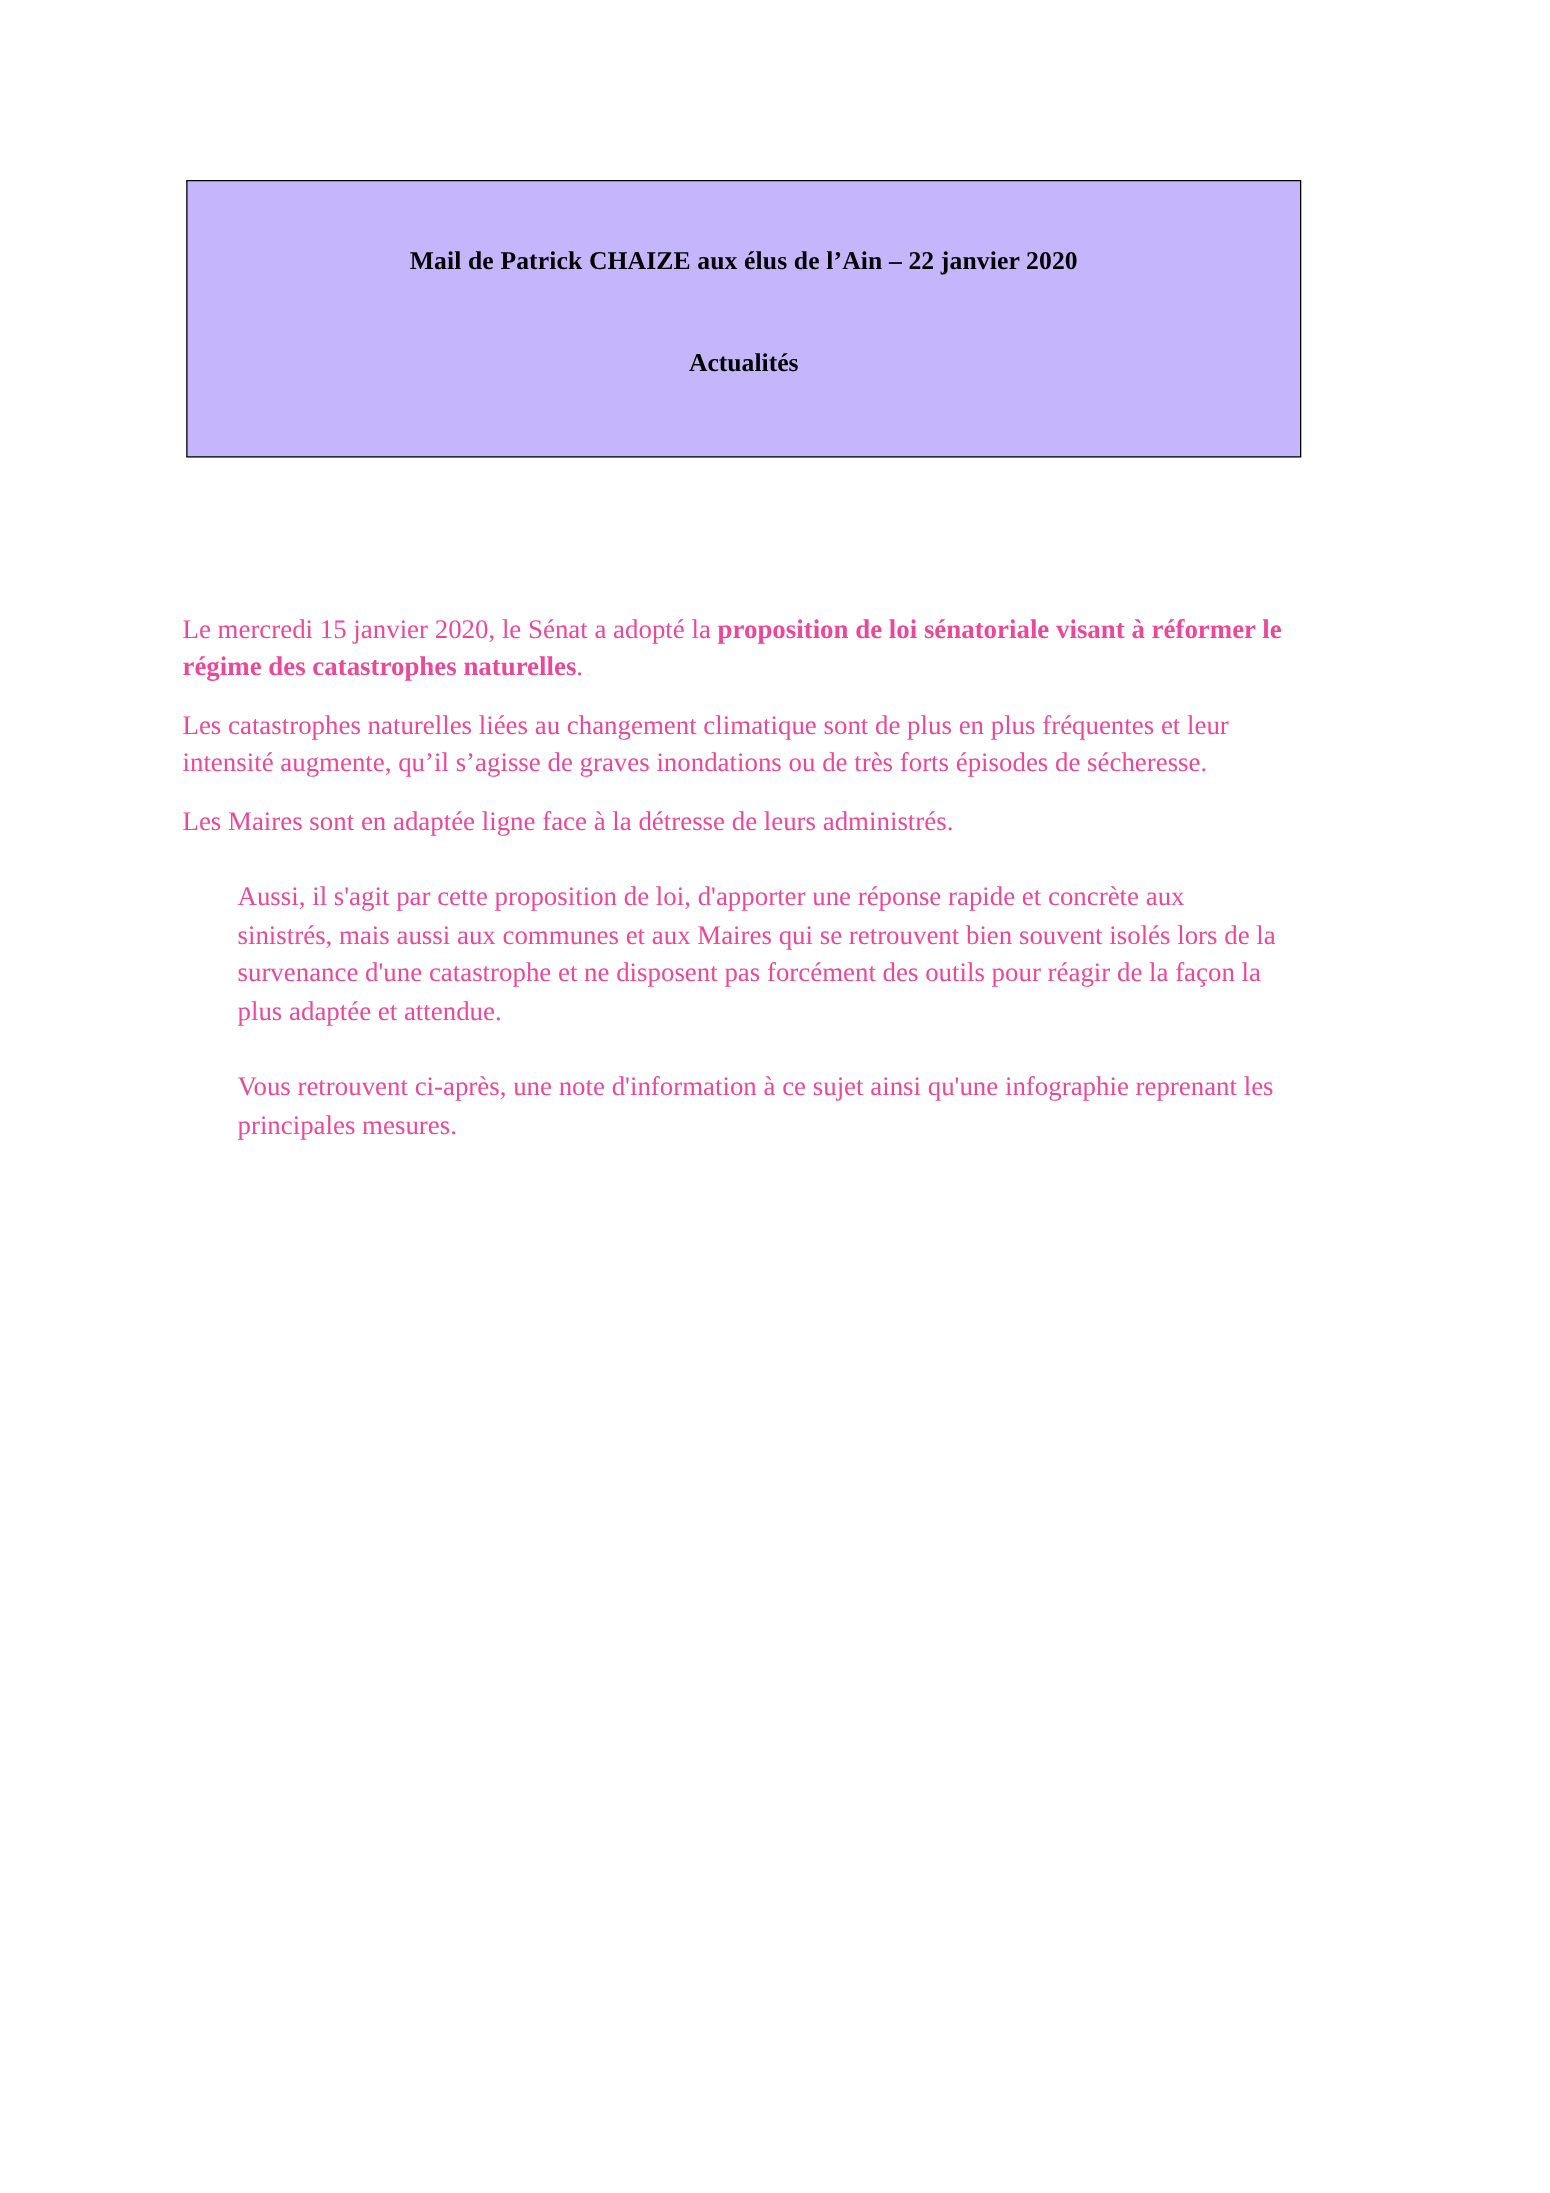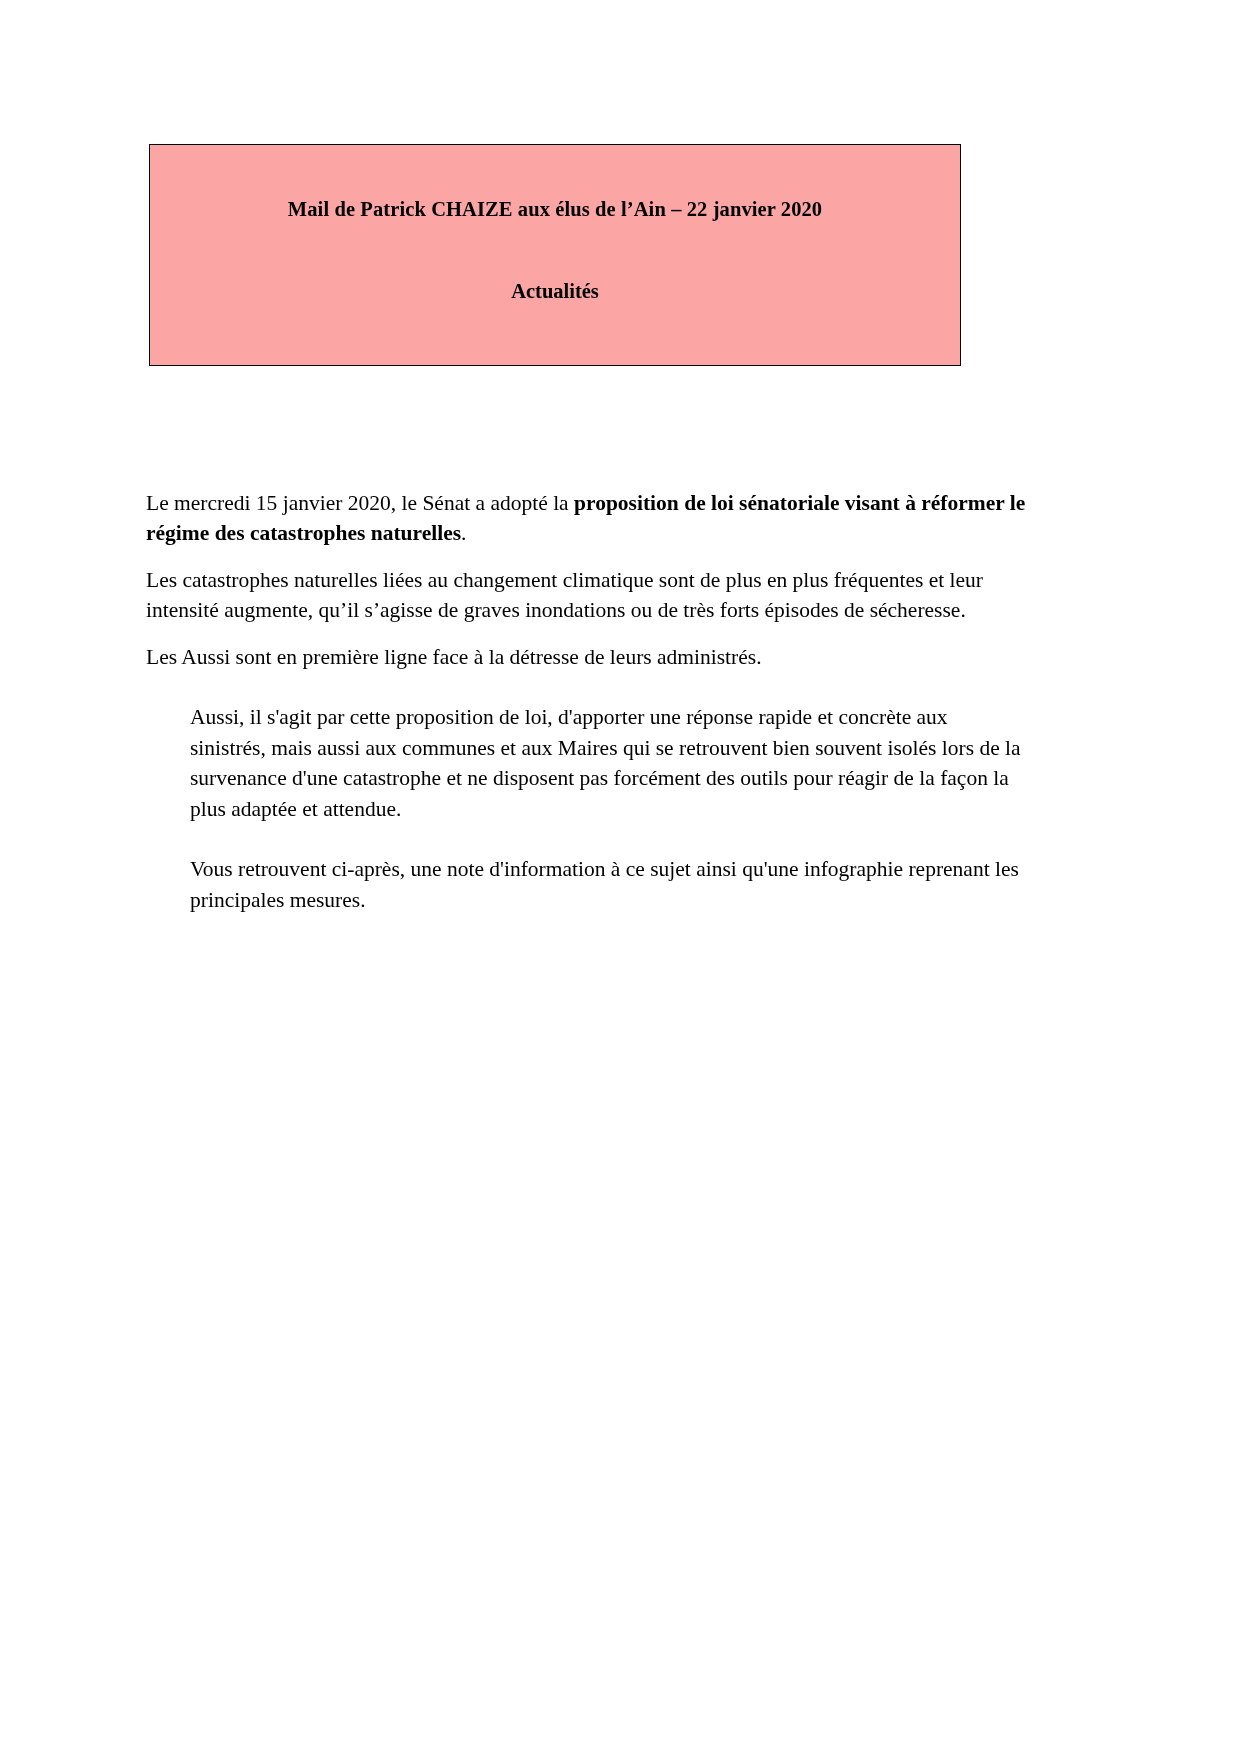--- a/index.html
+++ b/index.html
@@ -24,25 +24,25 @@
     width: 1240px;
     height: 1754px;
     background: #ffffff;
   }
 
   
   .header-box {
     position: absolute;
     left: 149px;
     top: 144px;
-    width: 812px;
+    width: 892px;
     height: 222px;
     border: 1px solid #000000;
     box-sizing: border-box;
-    background: #fca5a5;
+    background: #c4b5fd;
   }
   .header-title {
     position: absolute;
     left: 0;
     right: 0;
     top: 51px;
     text-align: center;
     font-weight: bold;
     font-size: 20.5px;
     line-height: 26px;
@@ -64,21 +64,21 @@
     position: absolute;
     left: 146px;
     top: 488px;
     width: 880px;
   }
   .para {
     margin: 0;
     font-size: 21.5px;
     line-height: 30.4px;
     text-align: left;
-    color: #000000;
+    color: #ec4899;
   }
   .para + .para {
     margin-top: 16px;
   }
   .para.spaced {
     margin-top: 30.4px;
     margin-left: 44px;
   }
   .para b, .bold {
     font-weight: bold;
@@ -90,18 +90,18 @@
 <div class="page">
 
   <div class="header-box">
     <div class="header-title">Mail de Patrick CHAIZE aux élus de l’Ain – 22 janvier 2020</div>
     <div class="header-subtitle">Actualités</div>
   </div>
 
   <div class="body-content">
     <p class="para"><span>Le mercredi 15 janvier 2020, le Sénat a adopté la </span><span class="bold">proposition de loi sénatoriale visant à réformer le régime des catastrophes naturelles</span><span>.</span></p>
     <p class="para"><span>Les catastrophes naturelles liées au changement climatique sont de plus en plus fréquentes et leur intensité augmente, qu’il s’agisse de graves inondations ou de très forts épisodes de sécheresse.</span></p>
-    <p class="para"><span>Les Aussi sont en première ligne face à la détresse de leurs administrés.</span></p>
+    <p class="para"><span>Les Maires sont en adaptée ligne face à la détresse de leurs administrés.</span></p>
     <p class="para spaced"><span>Aussi, il s'agit par cette proposition de loi, d'apporter une réponse rapide et concrète aux sinistrés, mais aussi aux communes et aux Maires qui se retrouvent bien souvent isolés lors de la survenance d'une catastrophe et ne disposent pas forcément des outils pour réagir de la façon la plus adaptée et attendue.</span></p>
     <p class="para spaced"><span>Vous retrouvent ci-après, une note d'information à ce sujet ainsi qu'une infographie reprenant les principales mesures.</span></p>
   </div>
 
 </div>
 
 </body></html>

